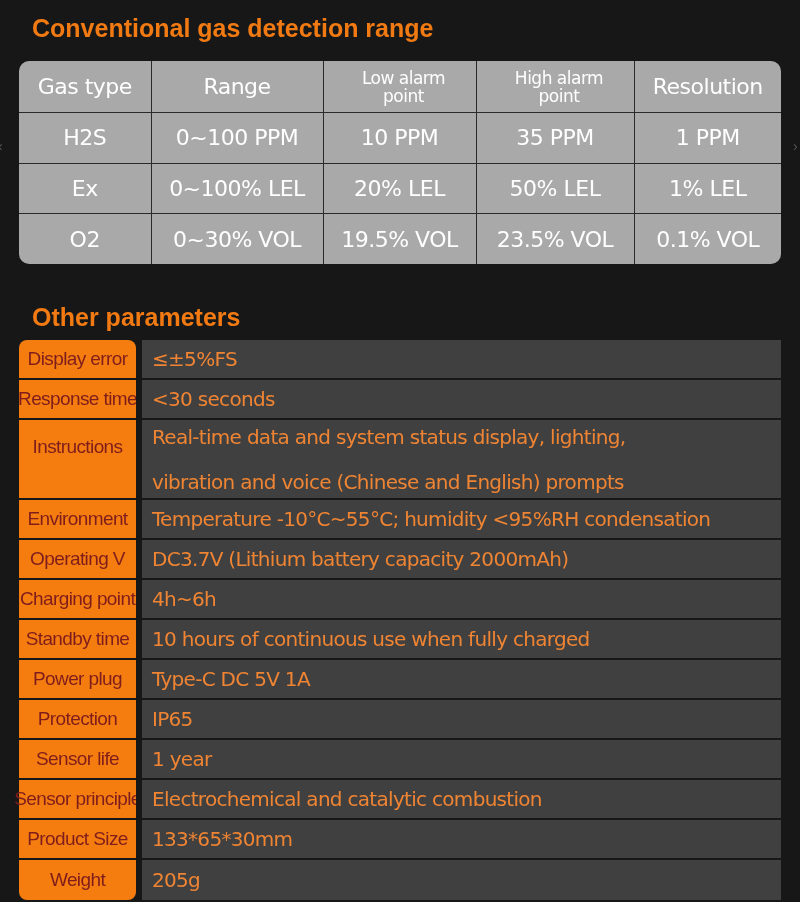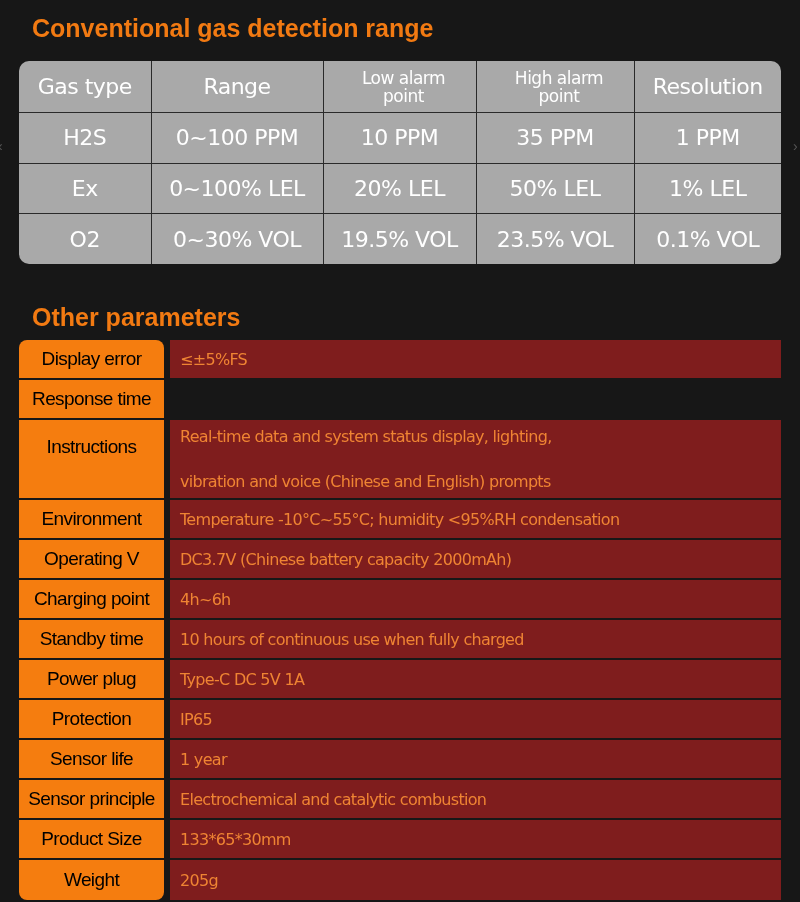--- a/index.html
+++ b/index.html
@@ -37,33 +37,33 @@
   #nav-left { left: -2px; top: 138px; }
   #nav-right { left: 793px; top: 138px; }
 
   
   .params {
     position: absolute; left: 19px; top: 340px; width: 762px;
   }
   .prow { display: flex; height: 40px; border-bottom: 2px solid #171717; }
   .prow.tall { height: 80px; }
   .plabel {
-    width: 145px; background: #f57d0f; color: #000000;
+    width: 117px; background: #f57d0f; color: #7f1d1d;
     font-family: "Liberation Sans", sans-serif; font-size: 19px;
     display: flex; justify-content: center; align-items: center;
     white-space: nowrap; letter-spacing: -0.6px;
   }
   .prow.tall .plabel { align-items: flex-start; padding-top: 16px; }
   .prow.first .plabel { border-top-left-radius: 8px; border-top-right-radius: 8px; }
   .prow.last .plabel { border-bottom-left-radius: 8px; border-bottom-right-radius: 8px; }
   .prow.last { border-bottom: none; }
   .pgap { width: 6px; background: #171717; }
   .pvalue {
-    flex: 1; background: #7f1d1d; color: #ef8433;
-    font-family: "DejaVu Sans", sans-serif; font-size: 16px;
+    flex: 1; background: #404040; color: #ef8433;
+    font-family: "DejaVu Sans", sans-serif; font-size: 20px;
     display: flex; align-items: center; padding-left: 10px;
     white-space: nowrap; letter-spacing: -0.7px;
   }
   .prow.tall .pvalue { flex-direction: column; align-items: flex-start; justify-content: space-around; padding: 2px 0 2px 10px; gap: 16px; }
 </style>
 </head>
 <body>
 
 <div class="section-title" id="title1">Conventional gas detection range</div>
 
@@ -122,38 +122,39 @@
 
 <div class="params">
   <div class="prow first">
     <div class="plabel">Display error</div>
     <div class="pgap"></div>
     <div class="pvalue">≤±5%FS</div>
   </div>
   <div class="prow">
     <div class="plabel">Response time</div>
     <div class="pgap"></div>
+    <div class="pvalue">&lt;30 seconds</div>
   </div>
   <div class="prow tall">
     <div class="plabel">Instructions</div>
     <div class="pgap"></div>
     <div class="pvalue">
       <span>Real-time data and system status display, lighting,</span>
       <span>vibration and voice (Chinese and English) prompts</span>
     </div>
   </div>
   <div class="prow">
     <div class="plabel">Environment</div>
     <div class="pgap"></div>
     <div class="pvalue">Temperature -10°C~55°C; humidity &lt;95%RH condensation</div>
   </div>
   <div class="prow">
     <div class="plabel">Operating V</div>
     <div class="pgap"></div>
-    <div class="pvalue">DC3.7V (Chinese battery capacity 2000mAh)</div>
+    <div class="pvalue">DC3.7V (Lithium battery capacity 2000mAh)</div>
   </div>
   <div class="prow">
     <div class="plabel">Charging point</div>
     <div class="pgap"></div>
     <div class="pvalue">4h~6h</div>
   </div>
   <div class="prow">
     <div class="plabel">Standby time</div>
     <div class="pgap"></div>
     <div class="pvalue">10 hours of continuous use when fully charged</div>

